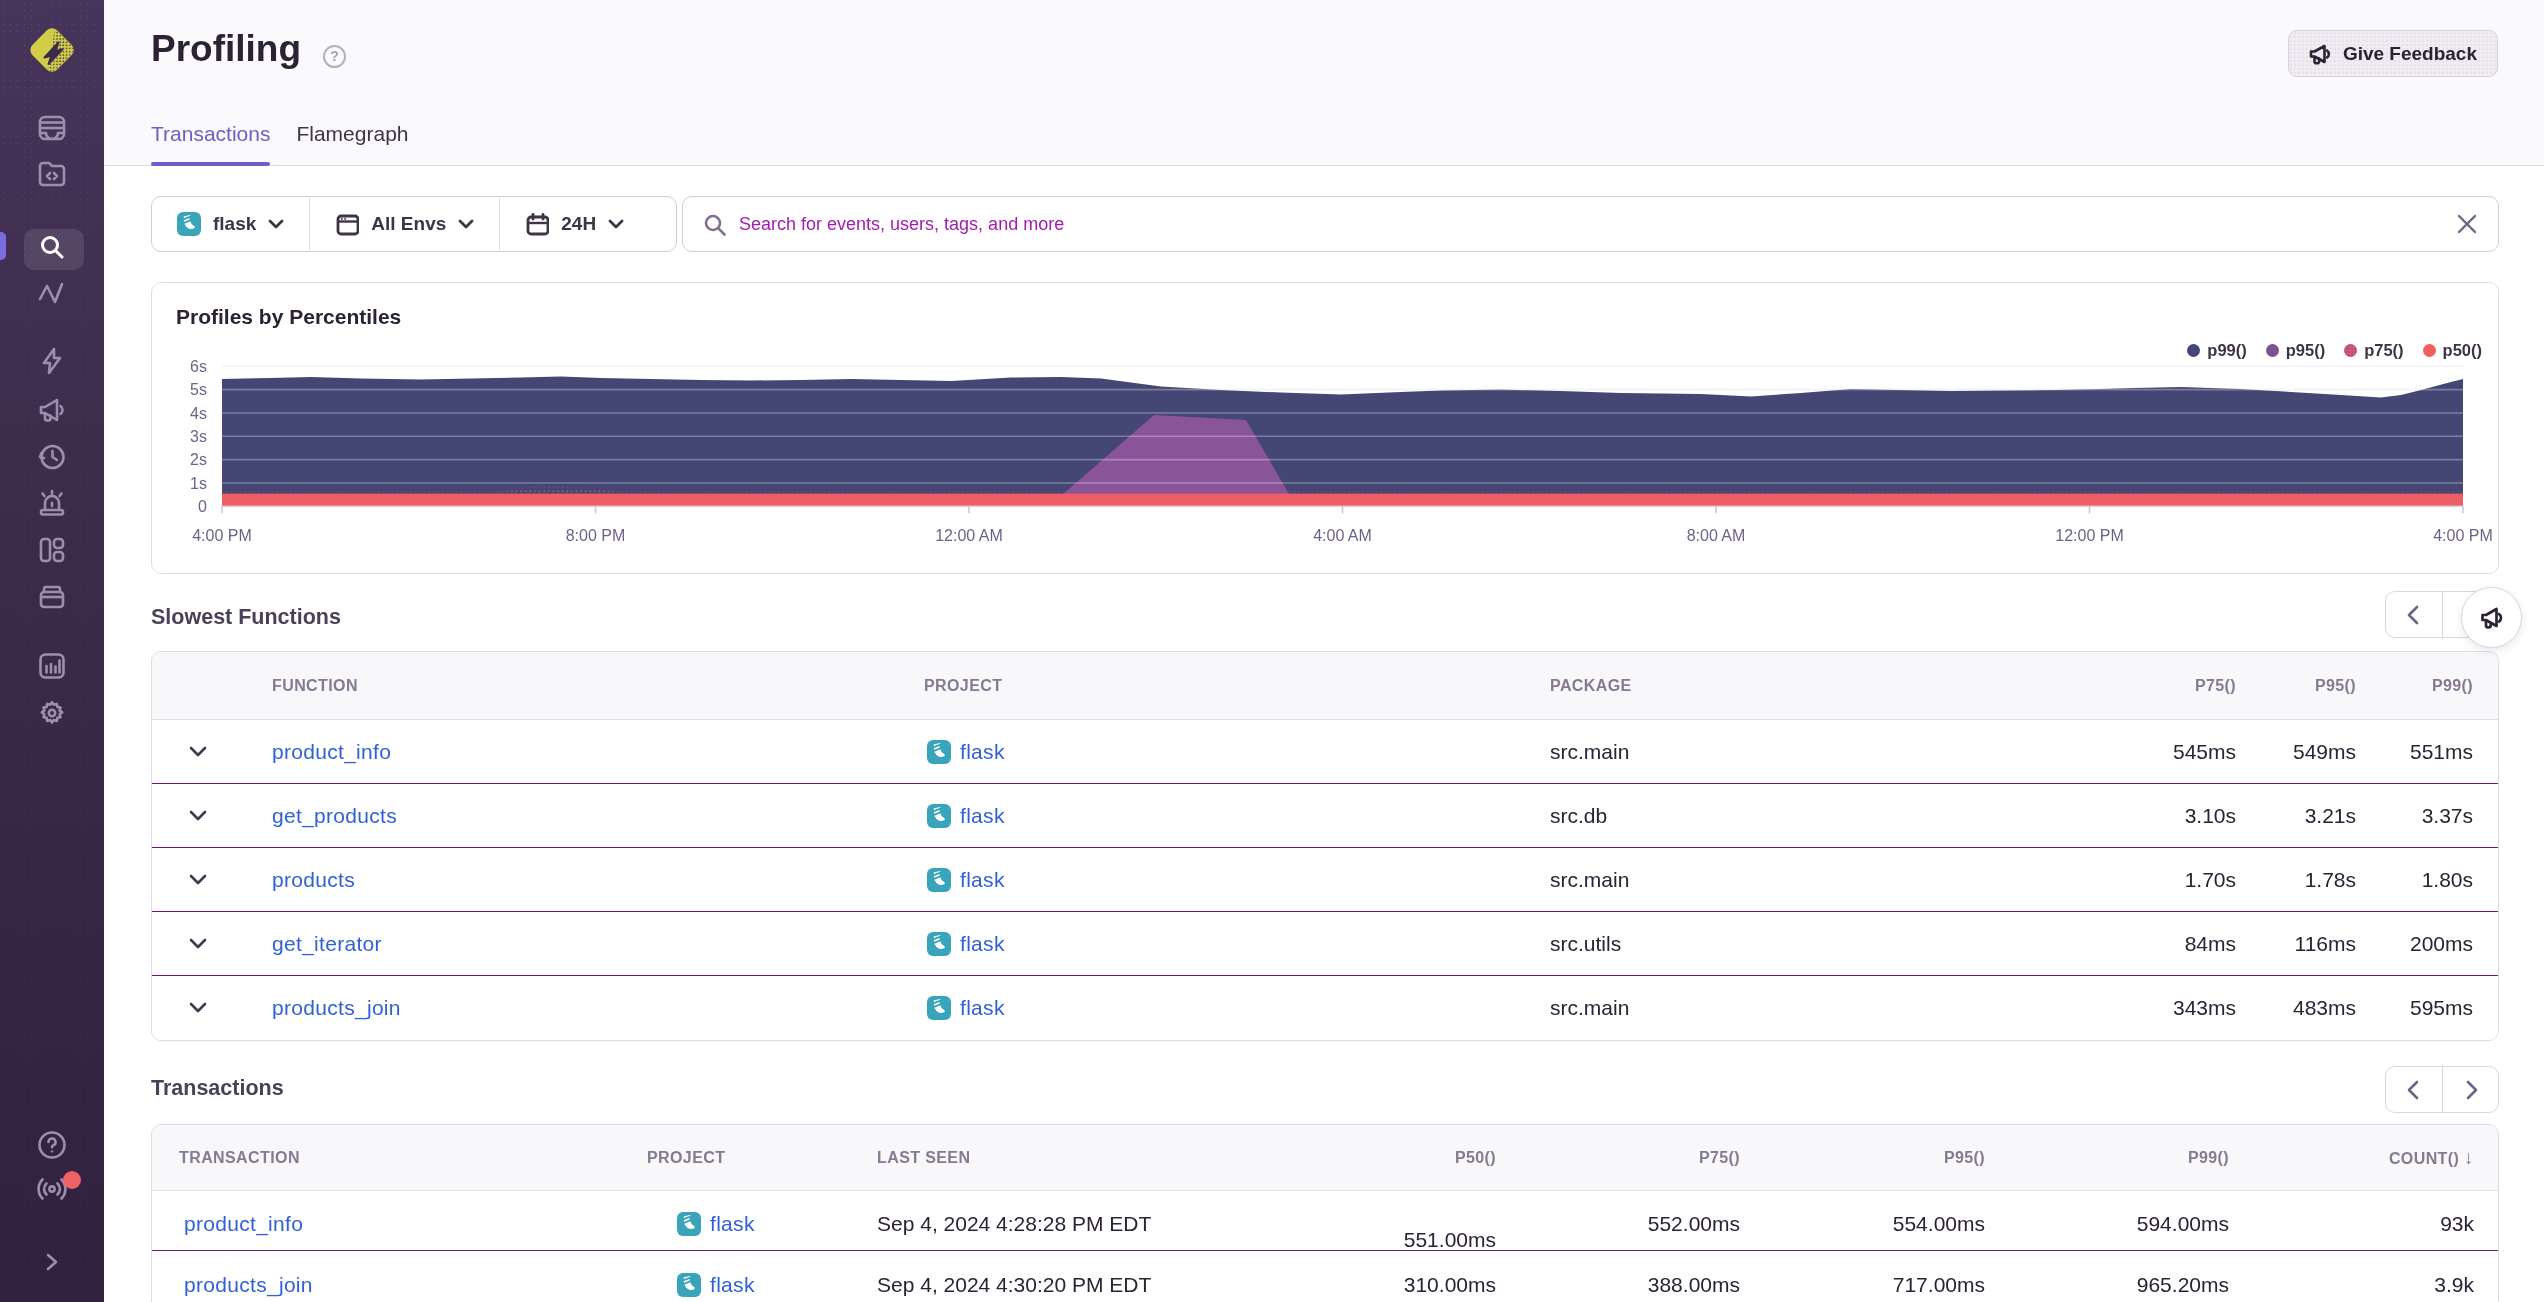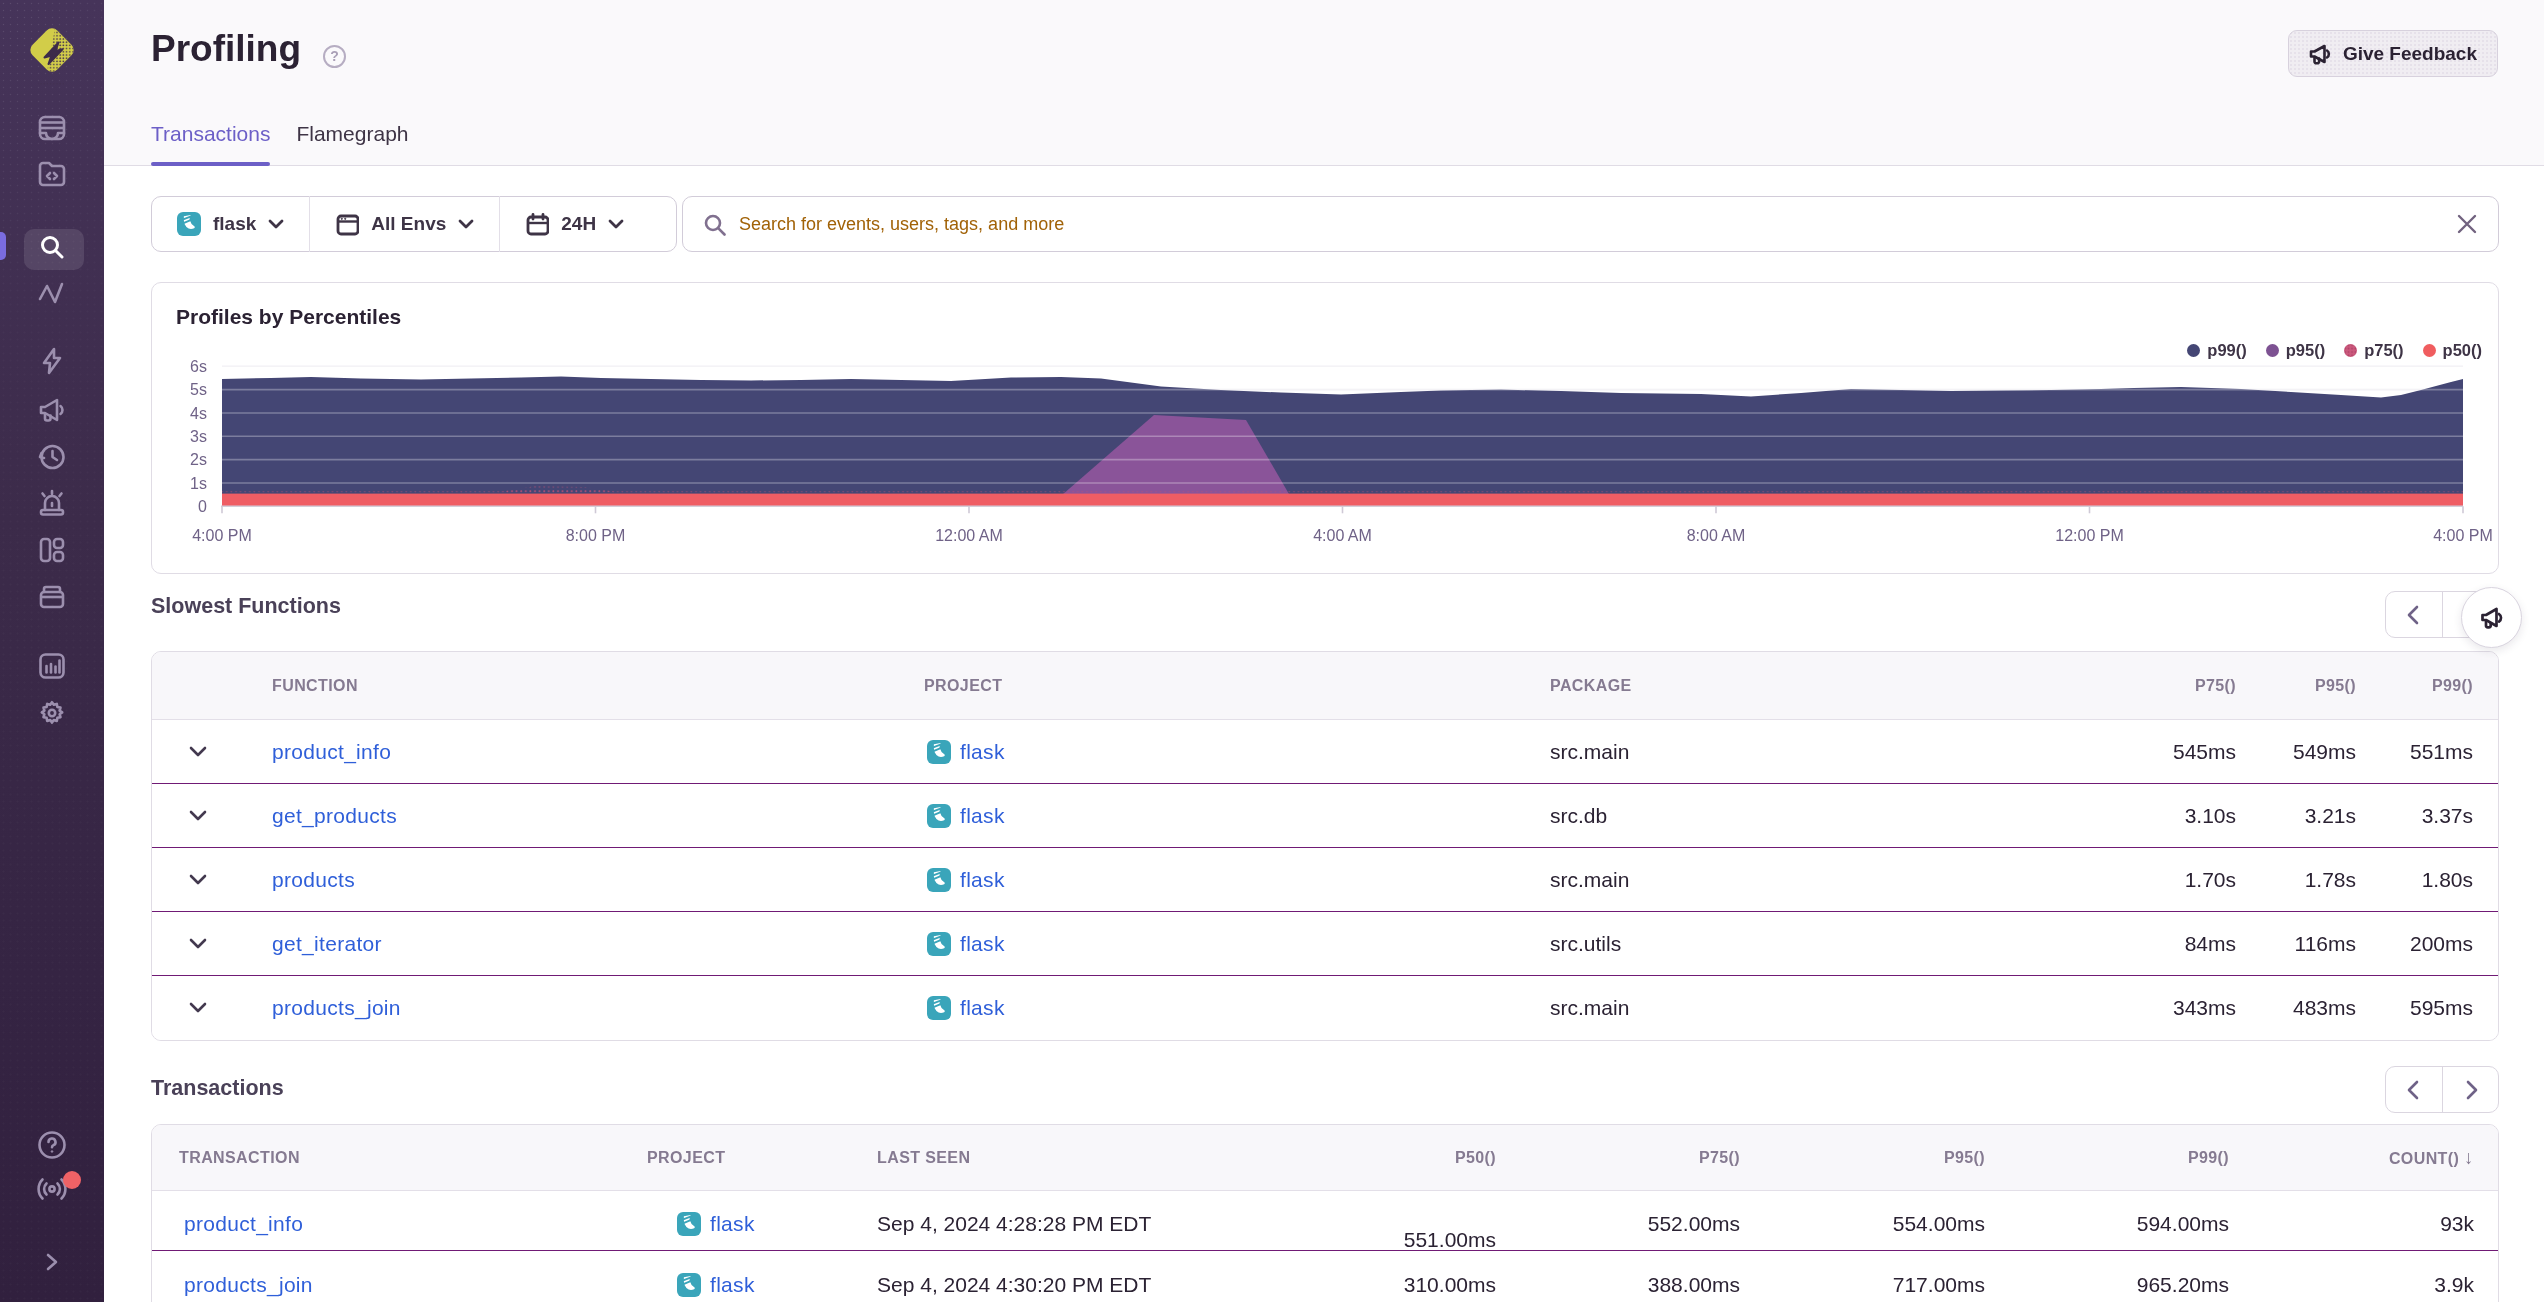--- a/index.html
+++ b/index.html
@@ -40,21 +40,21 @@
 .content { position:absolute; left:0; top:167px; right:0; bottom:0; background:#fff; }
 .fbar { position:absolute; left:47px; top:29px; width:526px; height:56px;
   border:1px solid #d2ccd9; border-radius:10px; background:#fff;
   display:flex; align-items:center; }
 .fseg { display:flex; align-items:center; gap:12px; padding:0 25px; height:100%;
   font-size:19px; font-weight:700; color:#3e3446; }
 .fsep { width:1px; height:56px; background:#e3dfe8; }
 .search { position:absolute; left:578px; top:29px; right:45px; height:56px;
   border:1px solid #d2ccd9; border-radius:10px; background:#fff;
   display:flex; align-items:center; padding:0 19px; gap:13px; }
-.search .ph { color:#a16207; font-size:18px; }
+.search .ph { color:#a21caf; font-size:18px; }
 .card { position:absolute; left:47px; top:115px; width:2348px; height:292px;
   border:1px solid #e0dce5; border-radius:10px; background:#fff; }
 .card h2 { position:absolute; left:24px; top:22px; font-size:21px; font-weight:700; color:#2b2233; }
 .legend { position:absolute; right:16px; top:58px; display:flex; align-items:center; gap:19px;
   font-size:16.5px; color:#3e3446; font-weight:600; z-index:2; }
 .legend .it { display:flex; align-items:center; gap:7px; }
 .secrow { position:absolute; left:47px; right:45px; height:47px; }
 .sechead { font-size:21.5px; font-weight:700; color:#4a4158; }
 .pgroup { position:absolute; right:0; top:0; display:flex; height:47px;
   border:1px solid #dbd6e0; border-radius:10px; overflow:hidden; background:#fff; }
@@ -288,21 +288,21 @@
 <text x="70.0" y="258" text-anchor="middle" font-size="16" fill="#6f6287" font-family="Liberation Sans, sans-serif">4:00 PM</text>
 <text x="443.5" y="258" text-anchor="middle" font-size="16" fill="#6f6287" font-family="Liberation Sans, sans-serif">8:00 PM</text>
 <text x="817.0" y="258" text-anchor="middle" font-size="16" fill="#6f6287" font-family="Liberation Sans, sans-serif">12:00 AM</text>
 <text x="1190.5" y="258" text-anchor="middle" font-size="16" fill="#6f6287" font-family="Liberation Sans, sans-serif">4:00 AM</text>
 <text x="1564.0" y="258" text-anchor="middle" font-size="16" fill="#6f6287" font-family="Liberation Sans, sans-serif">8:00 AM</text>
 <text x="1937.5" y="258" text-anchor="middle" font-size="16" fill="#6f6287" font-family="Liberation Sans, sans-serif">12:00 PM</text>
 <text x="2311.0" y="258" text-anchor="middle" font-size="16" fill="#6f6287" font-family="Liberation Sans, sans-serif">4:00 PM</text>
 </svg>
     </div>
     <div class="secrow" style="top:424px;">
-        <span class="sechead" style="position:absolute;top:3px;">Slowest Functions</span>
+        <span class="sechead" style="position:absolute;top:14px;">Slowest Functions</span>
       <div class="pgroup">
           <div class="pbtn">
             <svg width="18" height="22" viewBox="0 0 18 22">
               <path d="M12 3 l-8 8 8 8" fill="none" stroke="#6f6287" stroke-width="2.6" stroke-linecap="round" stroke-linejoin="round"></path>
             </svg>
           </div>
           <div class="pbtn">
             <svg width="18" height="22" viewBox="0 0 18 22">
               <path d="M6 3 l8 8 -8 8" fill="none" stroke="#6f6287" stroke-width="2.6" stroke-linecap="round" stroke-linejoin="round"></path>
             </svg>

